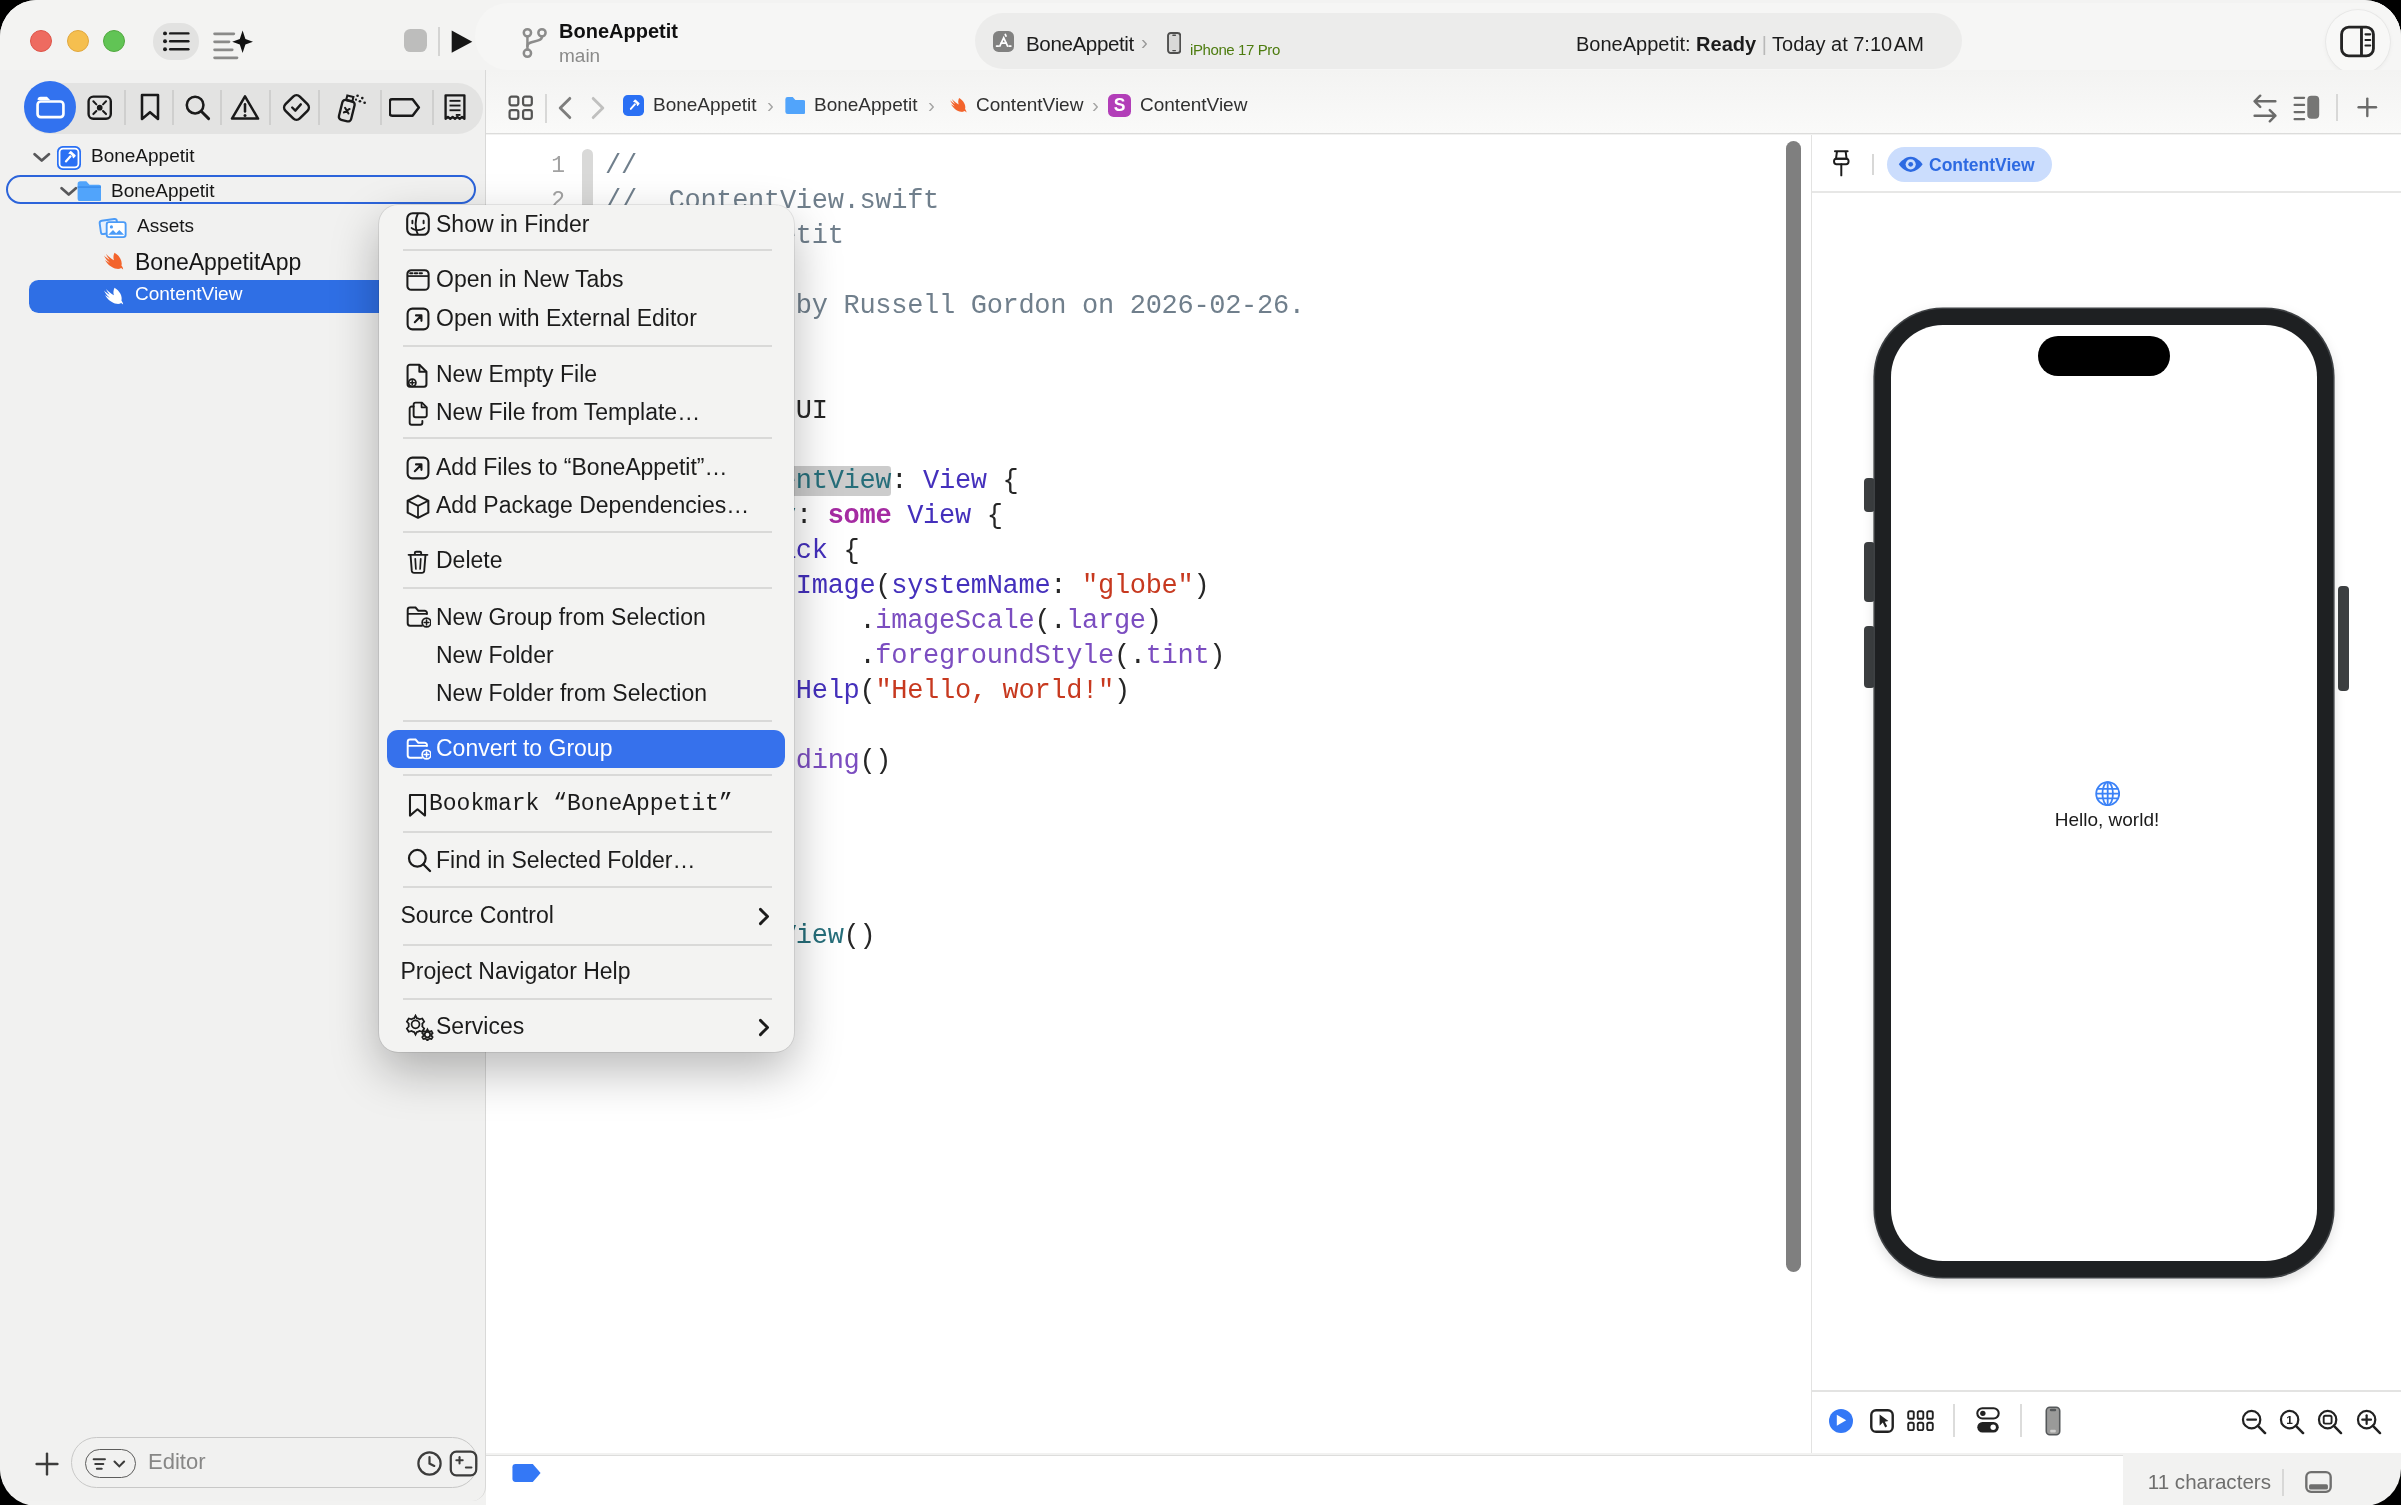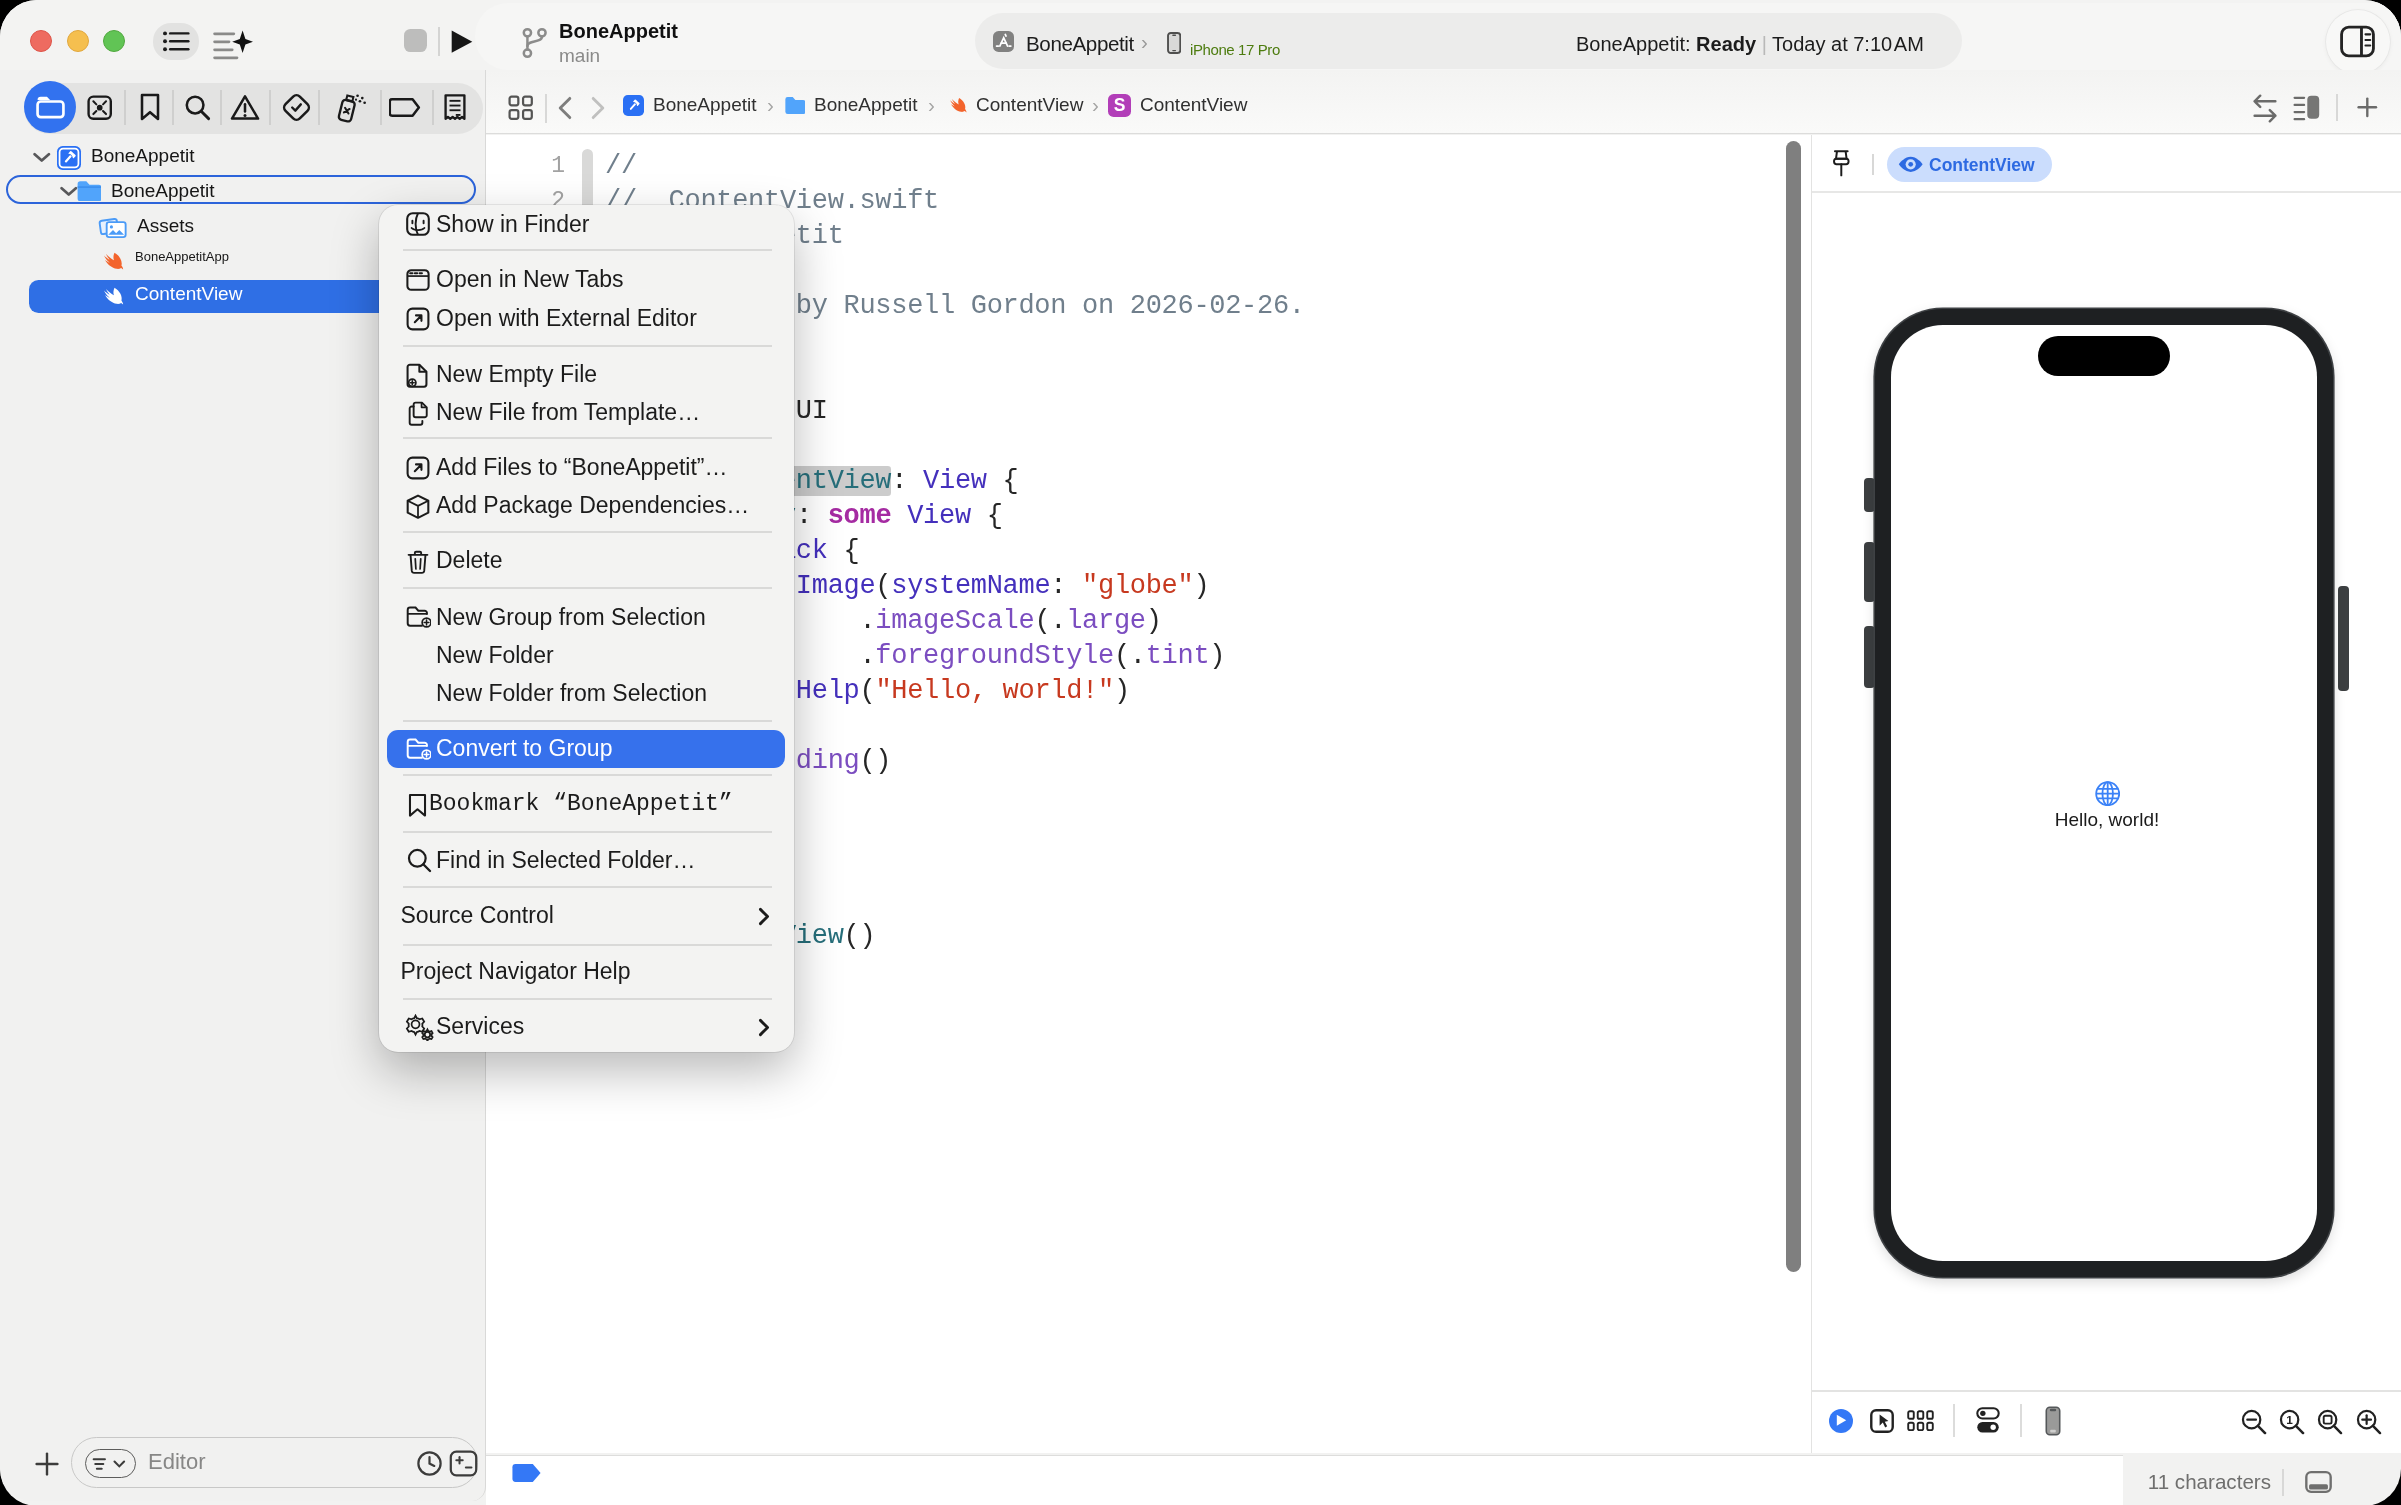--- a/index.html
+++ b/index.html
@@ -208,21 +208,21 @@
         </g>
       <rect x="11" y="9" width="24" height="19" rx="3" fill="#fff" stroke="#4b9bf7" stroke-width="2.4"></rect>
       <circle cx="17" cy="15" r="2" fill="#4b9bf7"></circle>
         <path d="M13 25 l6 -6 l4 4 l4 -4 l6 6 z" fill="#4b9bf7"></path>
     </svg>
     <div class="abs" style="left:137px;top:145px;font-size:19px;color:#161616;">Assets</div>
     
     <svg class="abs" style="left:98px;top:179px;" width="28" height="26" viewBox="0 0 23 21">
       <path fill="#f3642c" d="M13.54 2.8 C17.65 5.17 20.33 9.66 19.25 13.47 C20.22 14.81 20.65 15.91 20.61 16.64 C20.43 16.56 20.26 16.46 20.1 16.35 C19.7 16.09 19.33 15.77 19.07 15.41 C17.93 16.06 16.61 16.28 15.37 16.09 C13.45 15.79 11.47 14.89 9.76 13.55 C8.1 12.24 6.71 10.59 5.74 8.91 C6.67 9.62 7.81 10.31 8.98 10.82 L9.45 11.02 C9.27 10.85 9.1 10.69 8.94 10.52 C7.05 8.65 5.67 6.63 4.9 5.09 C6.25 6.33 7.99 7.73 9.57 8.66 C8.34 7.16 7.26 5.43 6.51 3.9 C8.8 6.03 11.28 8.03 13.12 9.11 C12.48 7.32 12.43 5.24 13.54 2.8 Z"></path>
     </svg>
-    <div class="abs" style="left:135px;top:179px;font-size:13px;color:#161616;">BoneAppetitApp</div>
+    <div class="abs" style="left:135px;top:179px;font-size:23px;color:#161616;">BoneAppetitApp</div>
     
     <div class="abs" style="left:29px;top:210px;width:451px;height:33px;border-radius:9.5px;background:#2f6fe5;"></div>
     <svg class="abs" style="left:98px;top:214px;" width="28" height="26" viewBox="0 0 23 21">
       <path fill="#ffffff" d="M13.54 2.8 C17.65 5.17 20.33 9.66 19.25 13.47 C20.22 14.81 20.65 15.91 20.61 16.64 C20.43 16.56 20.26 16.46 20.1 16.35 C19.7 16.09 19.33 15.77 19.07 15.41 C17.93 16.06 16.61 16.28 15.37 16.09 C13.45 15.79 11.47 14.89 9.76 13.55 C8.1 12.24 6.71 10.59 5.74 8.91 C6.67 9.62 7.81 10.31 8.98 10.82 L9.45 11.02 C9.27 10.85 9.1 10.69 8.94 10.52 C7.05 8.65 5.67 6.63 4.9 5.09 C6.25 6.33 7.99 7.73 9.57 8.66 C8.34 7.16 7.26 5.43 6.51 3.9 C8.8 6.03 11.28 8.03 13.12 9.11 C12.48 7.32 12.43 5.24 13.54 2.8 Z"></path>
     </svg>
     <div class="abs" style="left:135px;top:213px;font-size:19px;color:#ffffff;">ContentView</div>
 
     
     <svg class="abs" style="left:35px;top:1382px;" width="24" height="24" viewBox="0 0 30 30">
         <g stroke="#3c3c3b" stroke-width="3" stroke-linecap="round">

